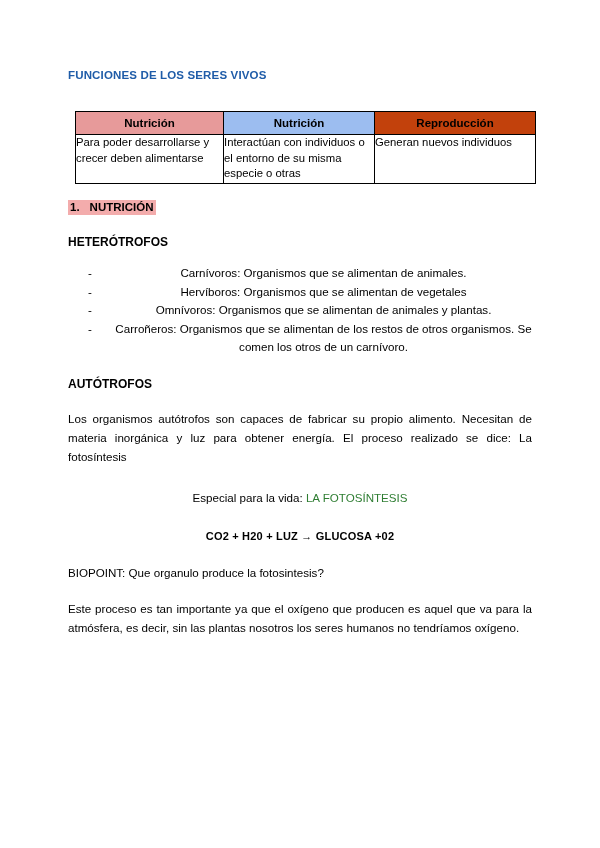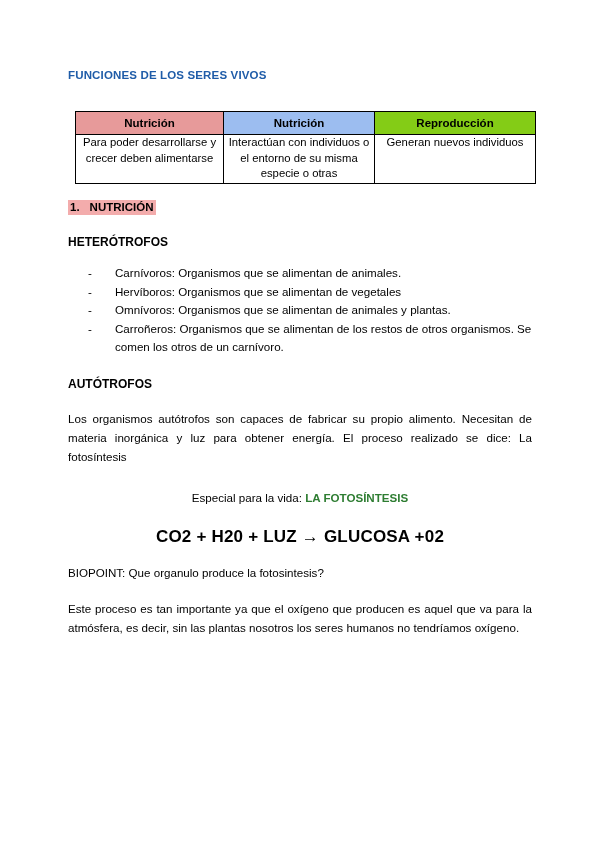--- a/index.html
+++ b/index.html
@@ -59,27 +59,26 @@
   .th-cell {
     text-align: center;
     font-weight: bold;
     font-size: 11.5px;
     height: 22px;
     line-height: 22px;
     padding: 0 2px;
   }
   .th-nutricion { background: #e79a9a; }
   .th-relacion  { background: #9cbdf0; }
-  .th-reproduccion { background: #84cc16; }
+  .th-reproduccion { background: #c2410c; }
   .td-body {
     font-size: 11.3px;
     line-height: 15.5px;
     padding: 4px 5px 6px 6px;
     height: 48px;
-    text-align: center;
   }
   .col1 { width: 147px; }
   .col2 { width: 150px; }
   .col3 { width: 160px; }
 
   
   .num-heading {
     margin-top: 16px;
     font-size: 11.5px;
     font-weight: bold;
@@ -105,20 +104,21 @@
     line-height: 19px;
     margin: 17px 0 0 0;
     text-align: justify;
   }
 
   
   ul.dash-list {
     list-style: none;
     margin: 14px 0 0 0;
     padding: 0 0 0 20px;
+    text-align: center;
   }
   ul.dash-list li {
     font-size: 11.6px;
     line-height: 18.5px;
     position: relative;
     padding-left: 27px;
     margin: 0;
   }
   ul.dash-list li::before {
     content: "-";
@@ -129,26 +129,26 @@
 
   
   .center-line {
     text-align: center;
     font-size: 11.6px;
     line-height: 19px;
     margin-top: 22px;
   }
   .green-bold {
     color: #2e7d32;
-    font-weight: bold;
+    font-weight: normal;
   }
   .equation {
     text-align: center;
     font-weight: bold;
-    font-size: 17px;
+    font-size: 11px;
     line-height: 19px;
     margin-top: 20px;
     letter-spacing: 0.2px;
   }
 </style>
 </head>
 <body>
 
 <div class="page">
   <div class="content">

